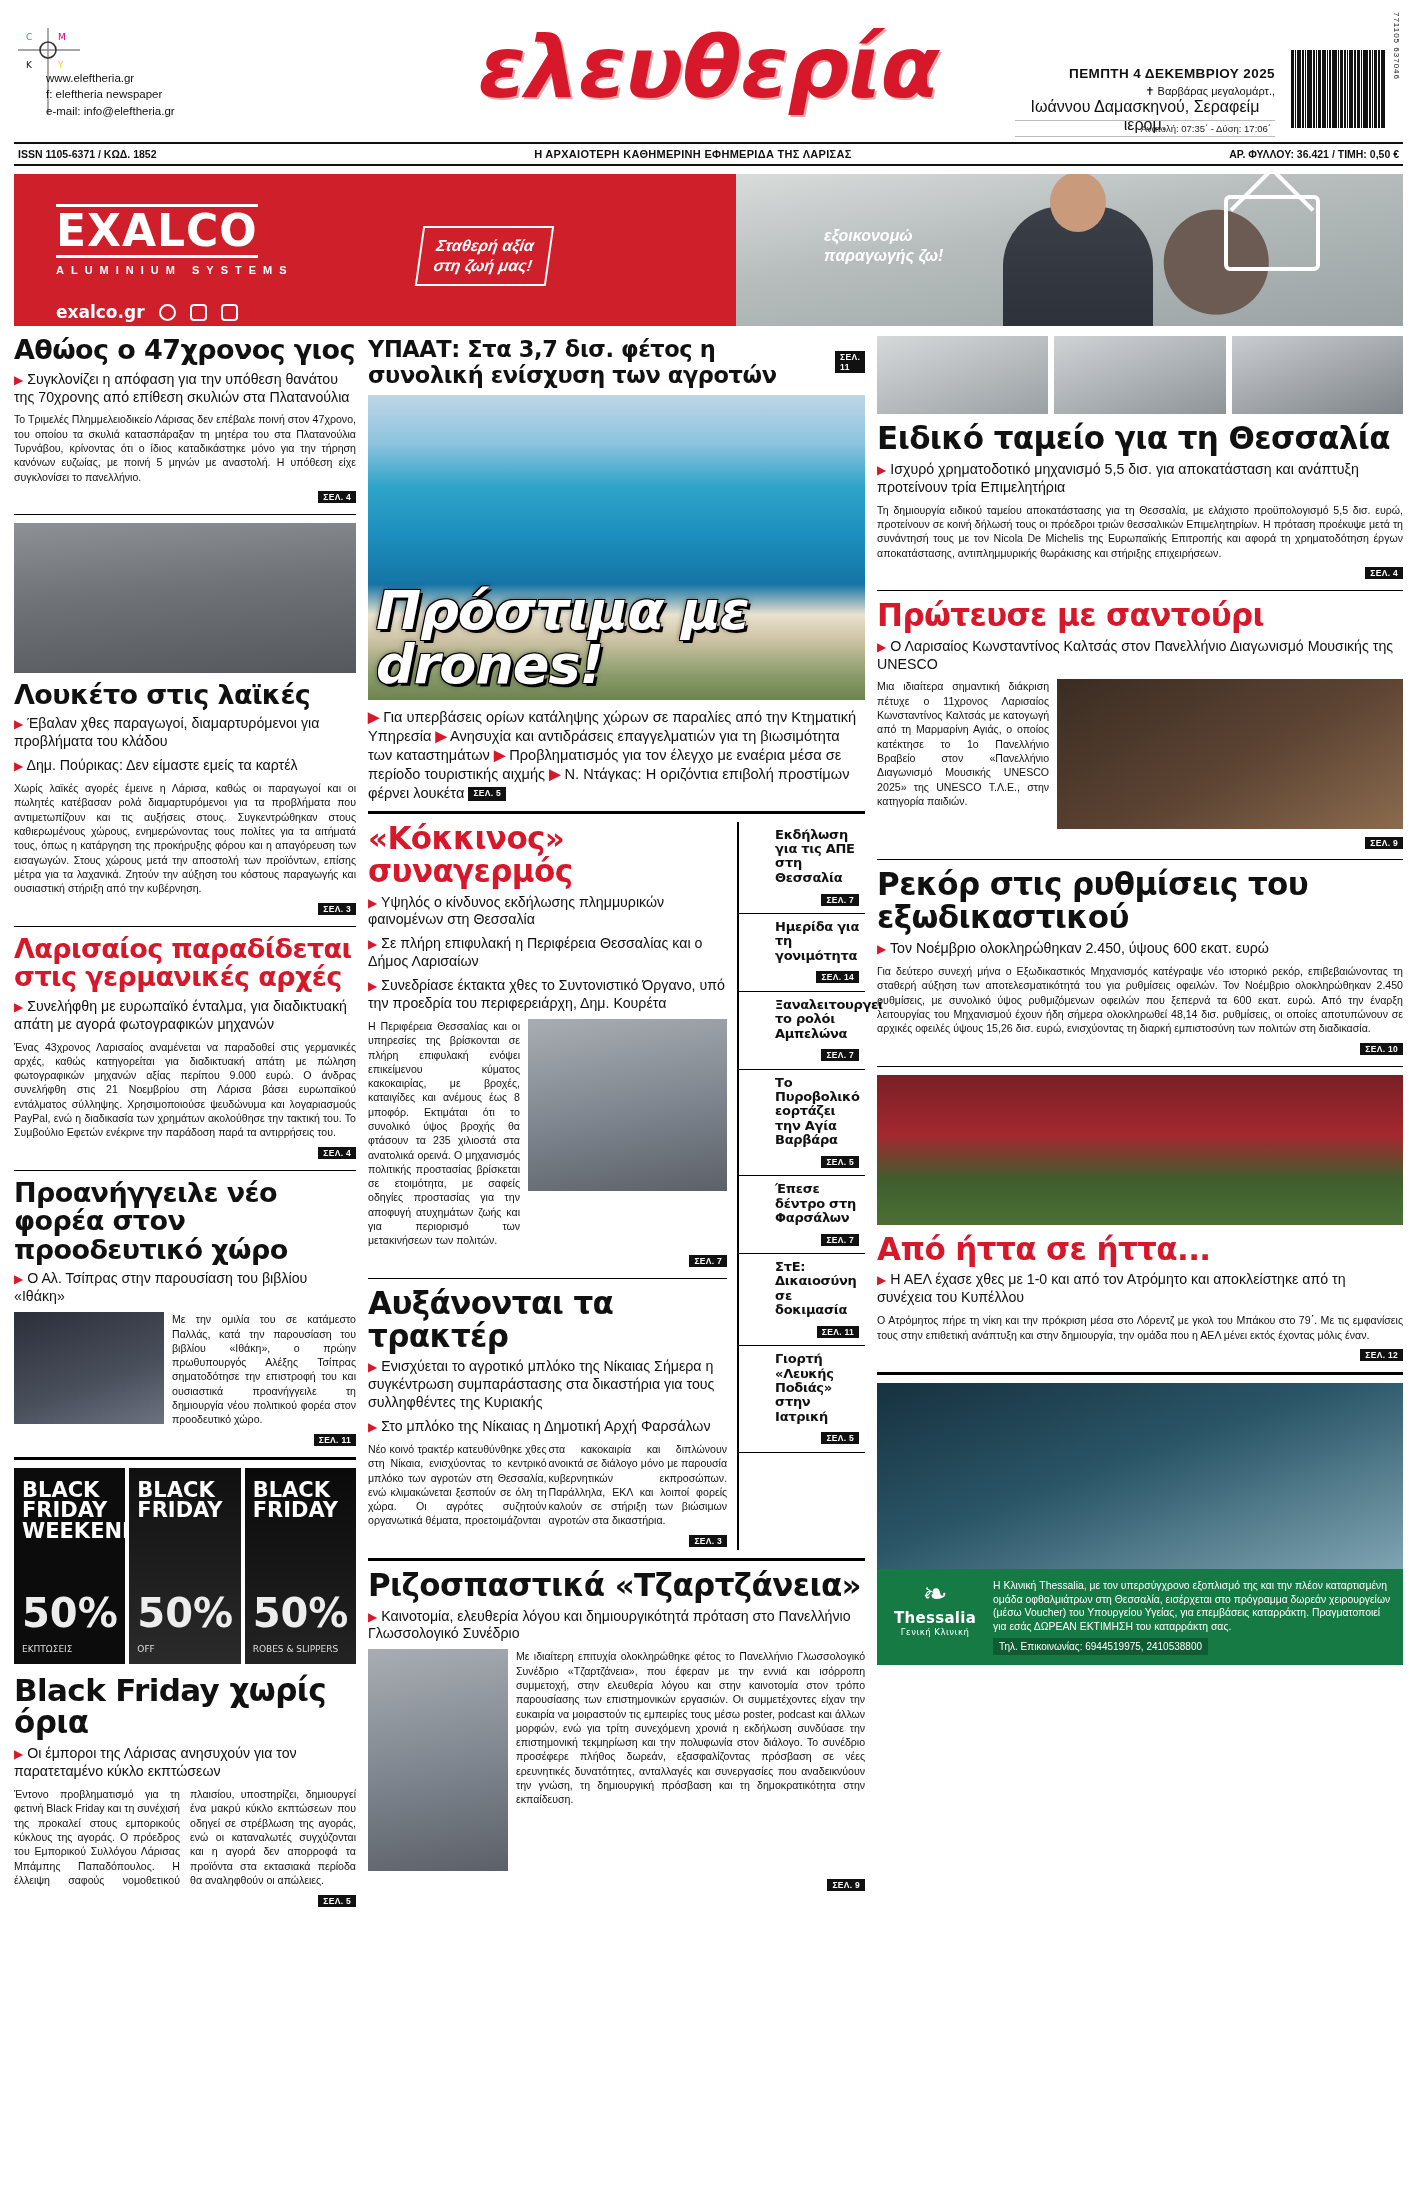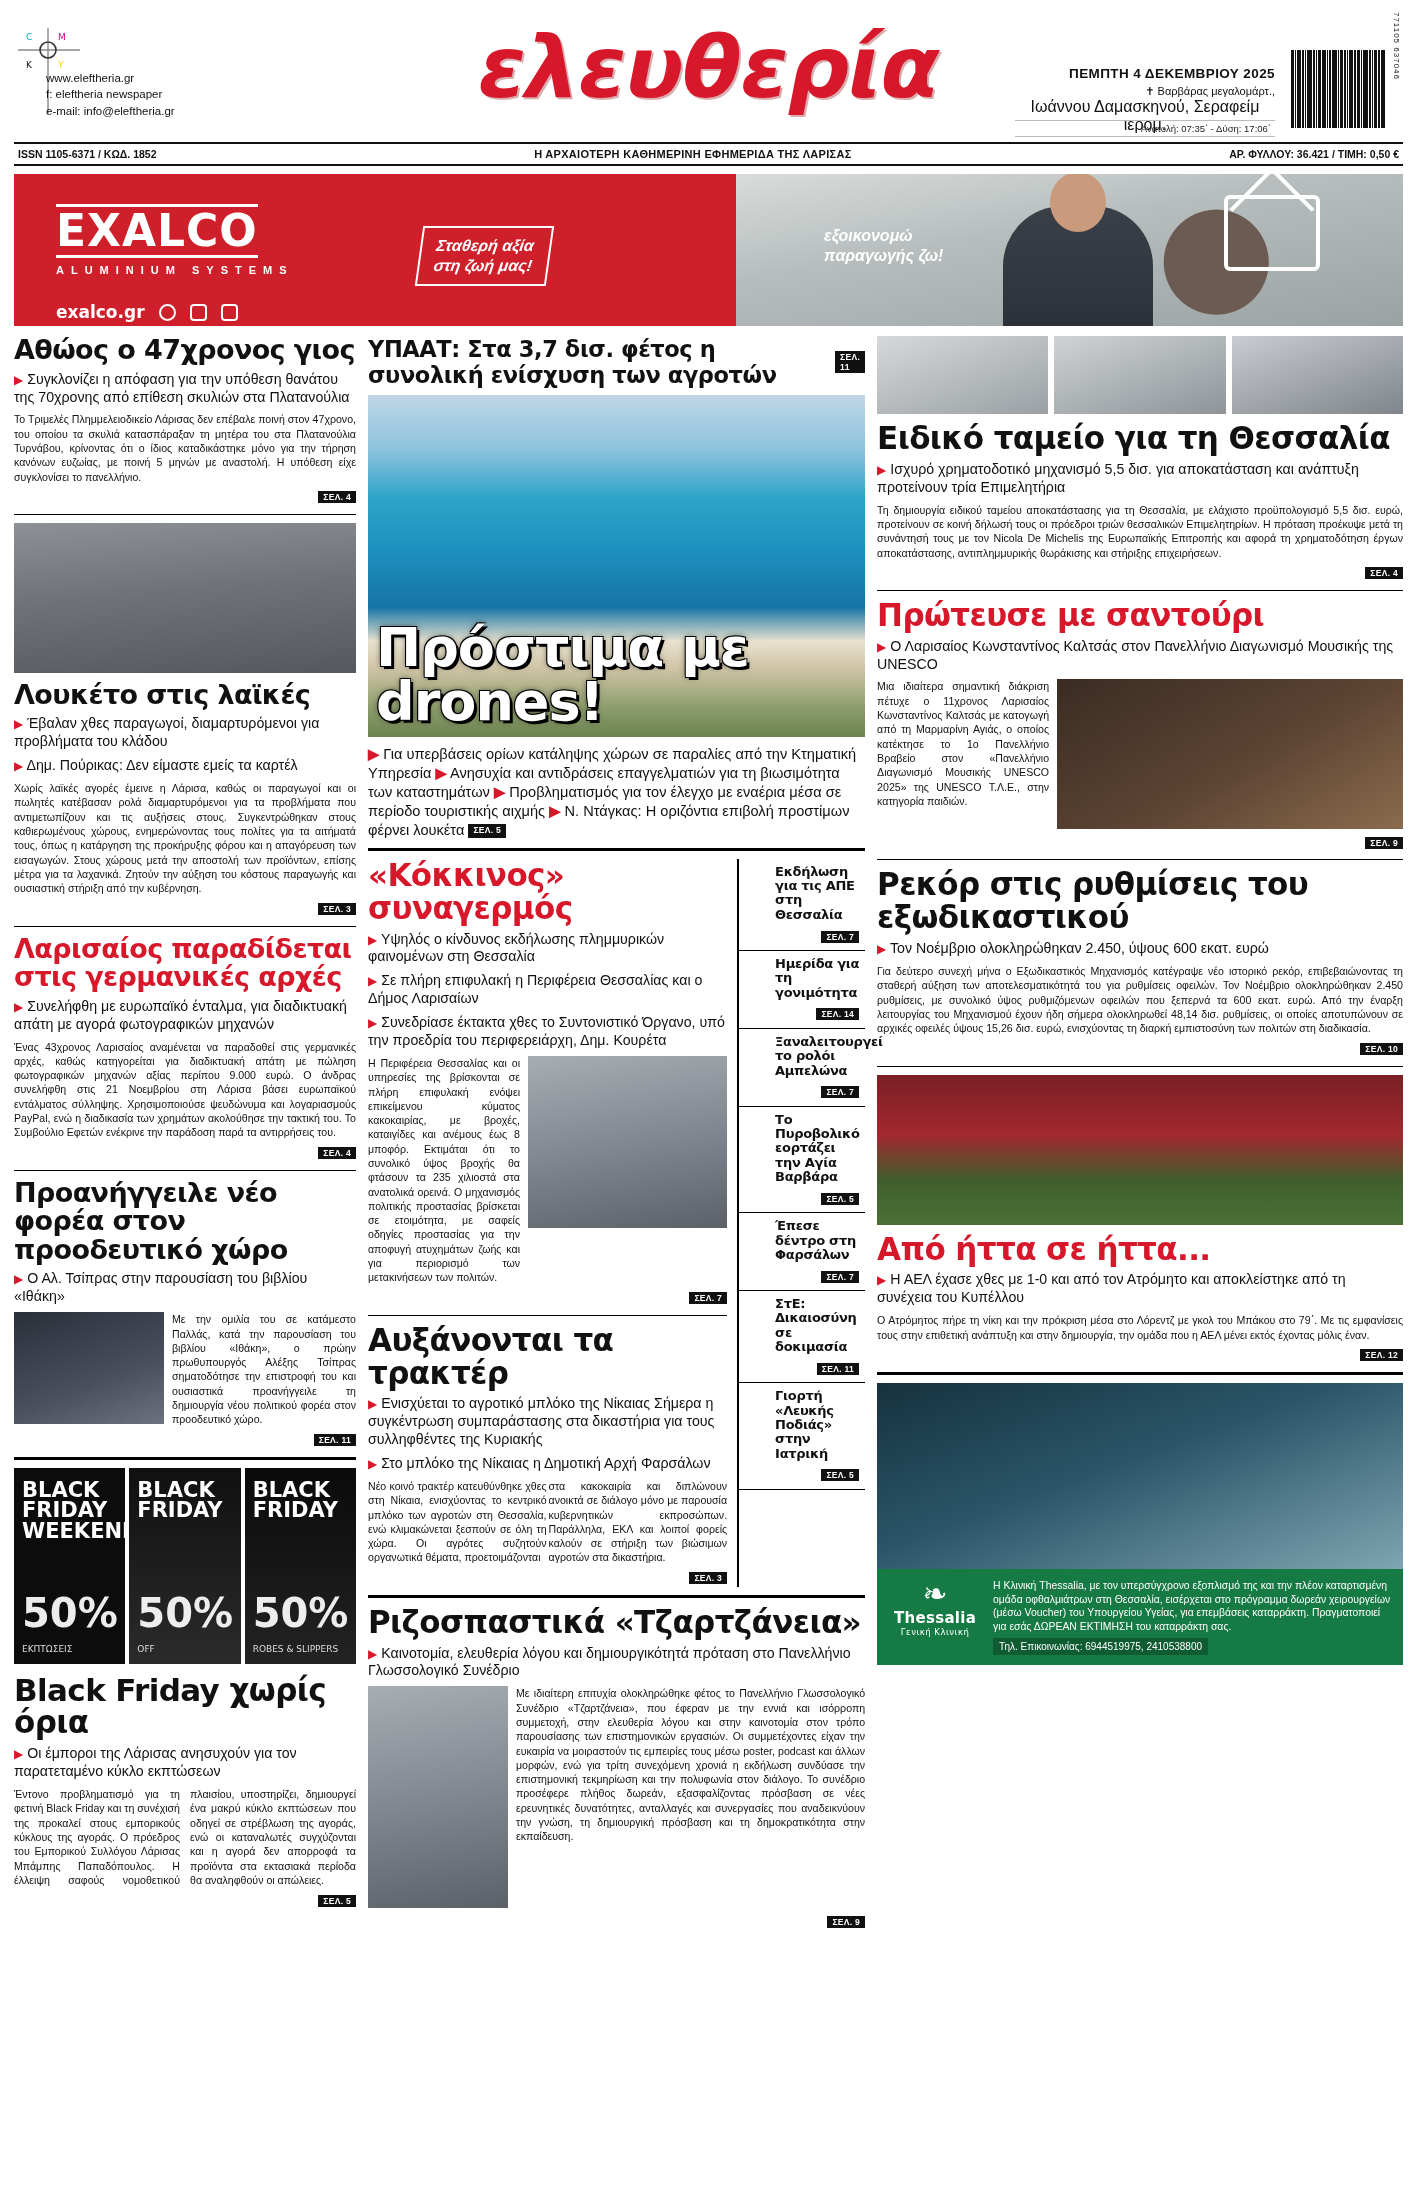--- a/index.html
+++ b/index.html
@@ -165,21 +165,21 @@
   .ph.speaker { background:linear-gradient(170deg,#a8adb3 0%,#7e848d 55%,#5c6169 100%); }
   .ph.sea {
     background:
       linear-gradient(180deg,#bfd6e6 0%,#8cc3dd 16%,#2fa4c9 30%,#1d8fbe 46%,#1574a6 62%,#e9e2cf 72%,#cfc4a6 80%,#8a9b6a 92%,#6c8350 100%);
   }
   .ph.stadium { background:linear-gradient(180deg,#7a1f26 0%,#a3282f 40%,#3f5e2e 70%,#4b7035 100%); }
   .ph.santouri { background:linear-gradient(150deg,#3a2c22 0%,#5d4433 55%,#8a6b4e 100%); }
   .ph.clinic { background:linear-gradient(160deg,#17313f 0%,#2a5668 45%,#7fa4b2 100%); }
 
   
-  .mainphoto { position:relative; height:342px; }
+  .mainphoto { position:relative; height:305px;font-style:italic; }
   .mainphoto .title {
     position:absolute; left:8px; bottom:8px; right:8px;
     font-family:"DejaVu Sans", sans-serif;
     font-weight:700; font-size:54px; line-height:1;
     color:#fff; letter-spacing:-1px;
     text-shadow:
       3px 3px 0 #000, -1px -1px 0 #000, 1px -1px 0 #000, -1px 1px 0 #000,
       0 0 6px rgba(0,0,0,.6);
   }
   .kicker {

